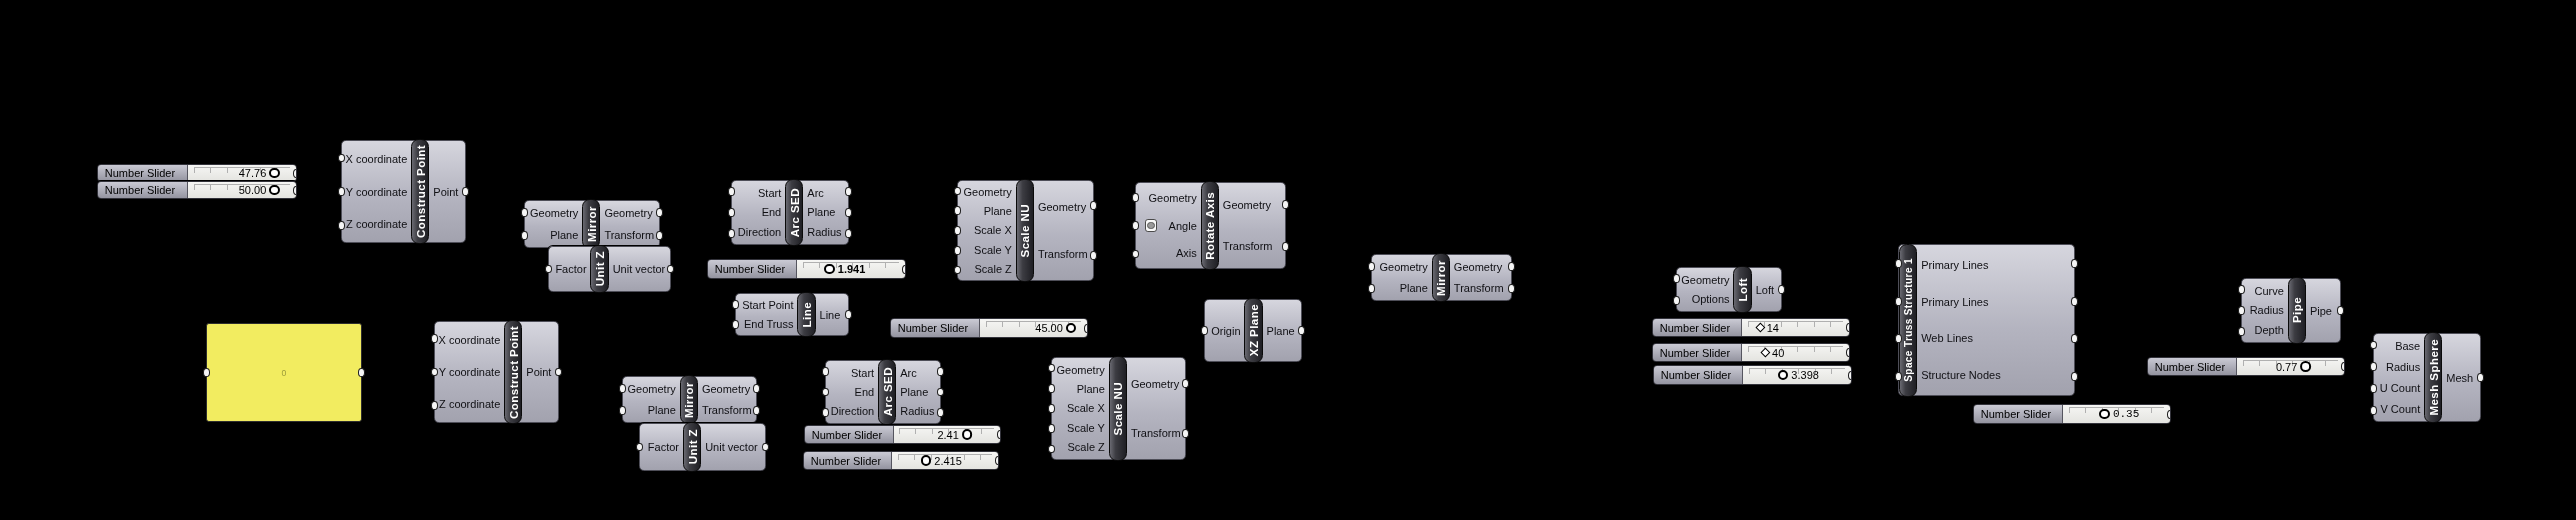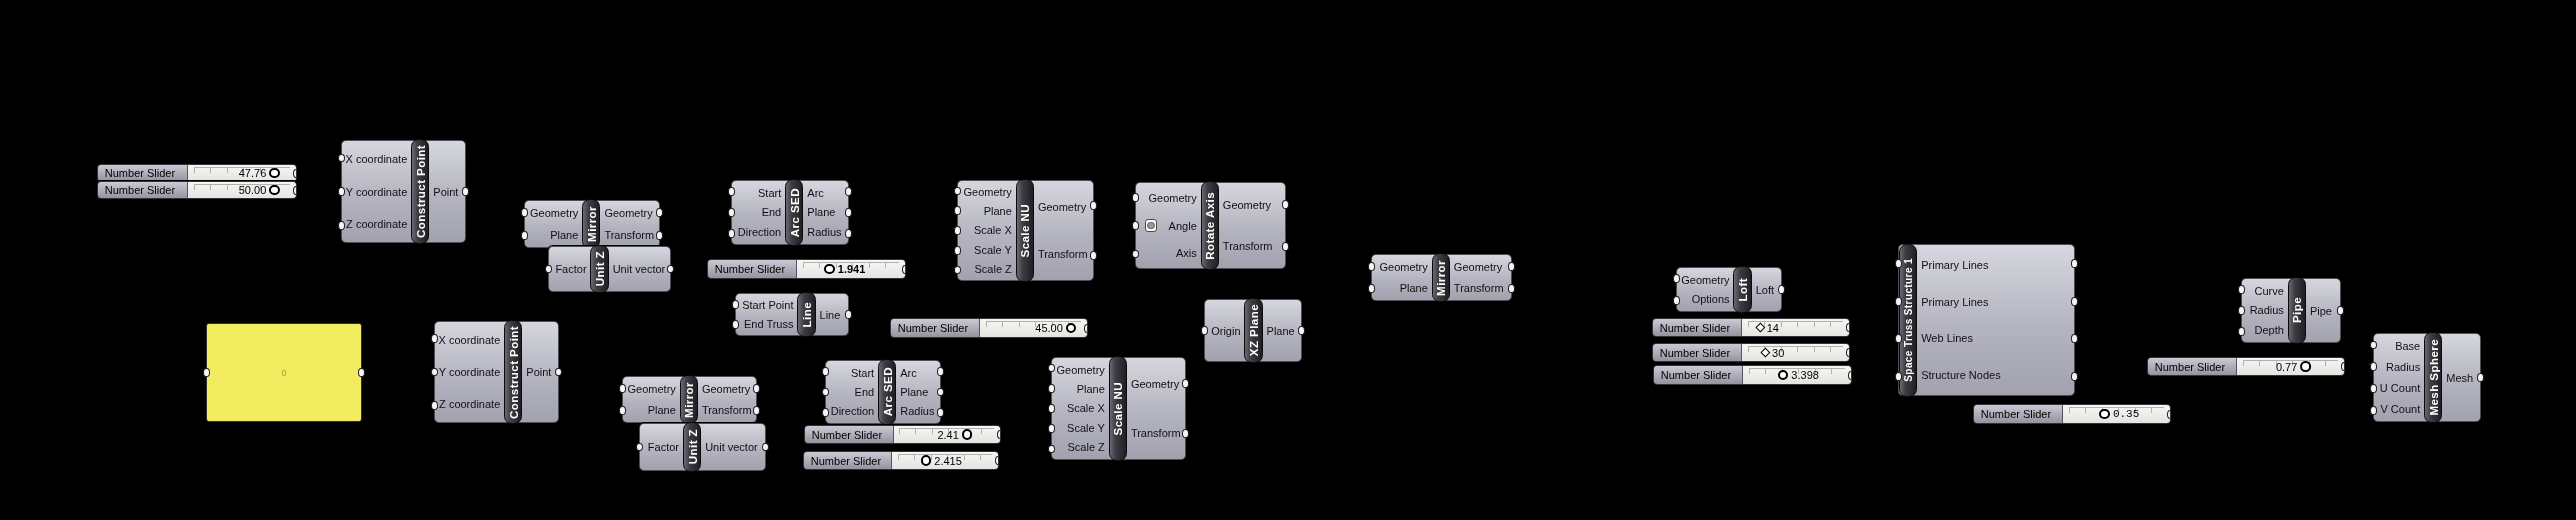--- a/index.html
+++ b/index.html
@@ -539,21 +539,21 @@
       <div class="nub" style="top: calc(50% - 4.3px); right: -3.9px;"></div>
     </div>
     <div class="slider" style="left: 1652px; top: 343px; width: 196px; height: 17.4px;">
       <div class="lab">
         <span>Number Slider</span>
       </div>
       <div class="track">
         <div class="ticks"></div>
         <div class="kwrap" style="left: 19%;">
           <div class="knob-diamond"></div>
-          <span>30</span>
+          <span>40</span>
         </div>
       </div>
       <div class="nub" style="top: calc(50% - 4.3px); right: -3.9px;"></div>
     </div>
     <div class="slider" style="left: 1653px; top: 365px; width: 197px; height: 18.3px;">
       <div class="lab">
         <span>Number Slider</span>
       </div>
       <div class="track">
         <div class="ticks"></div>

